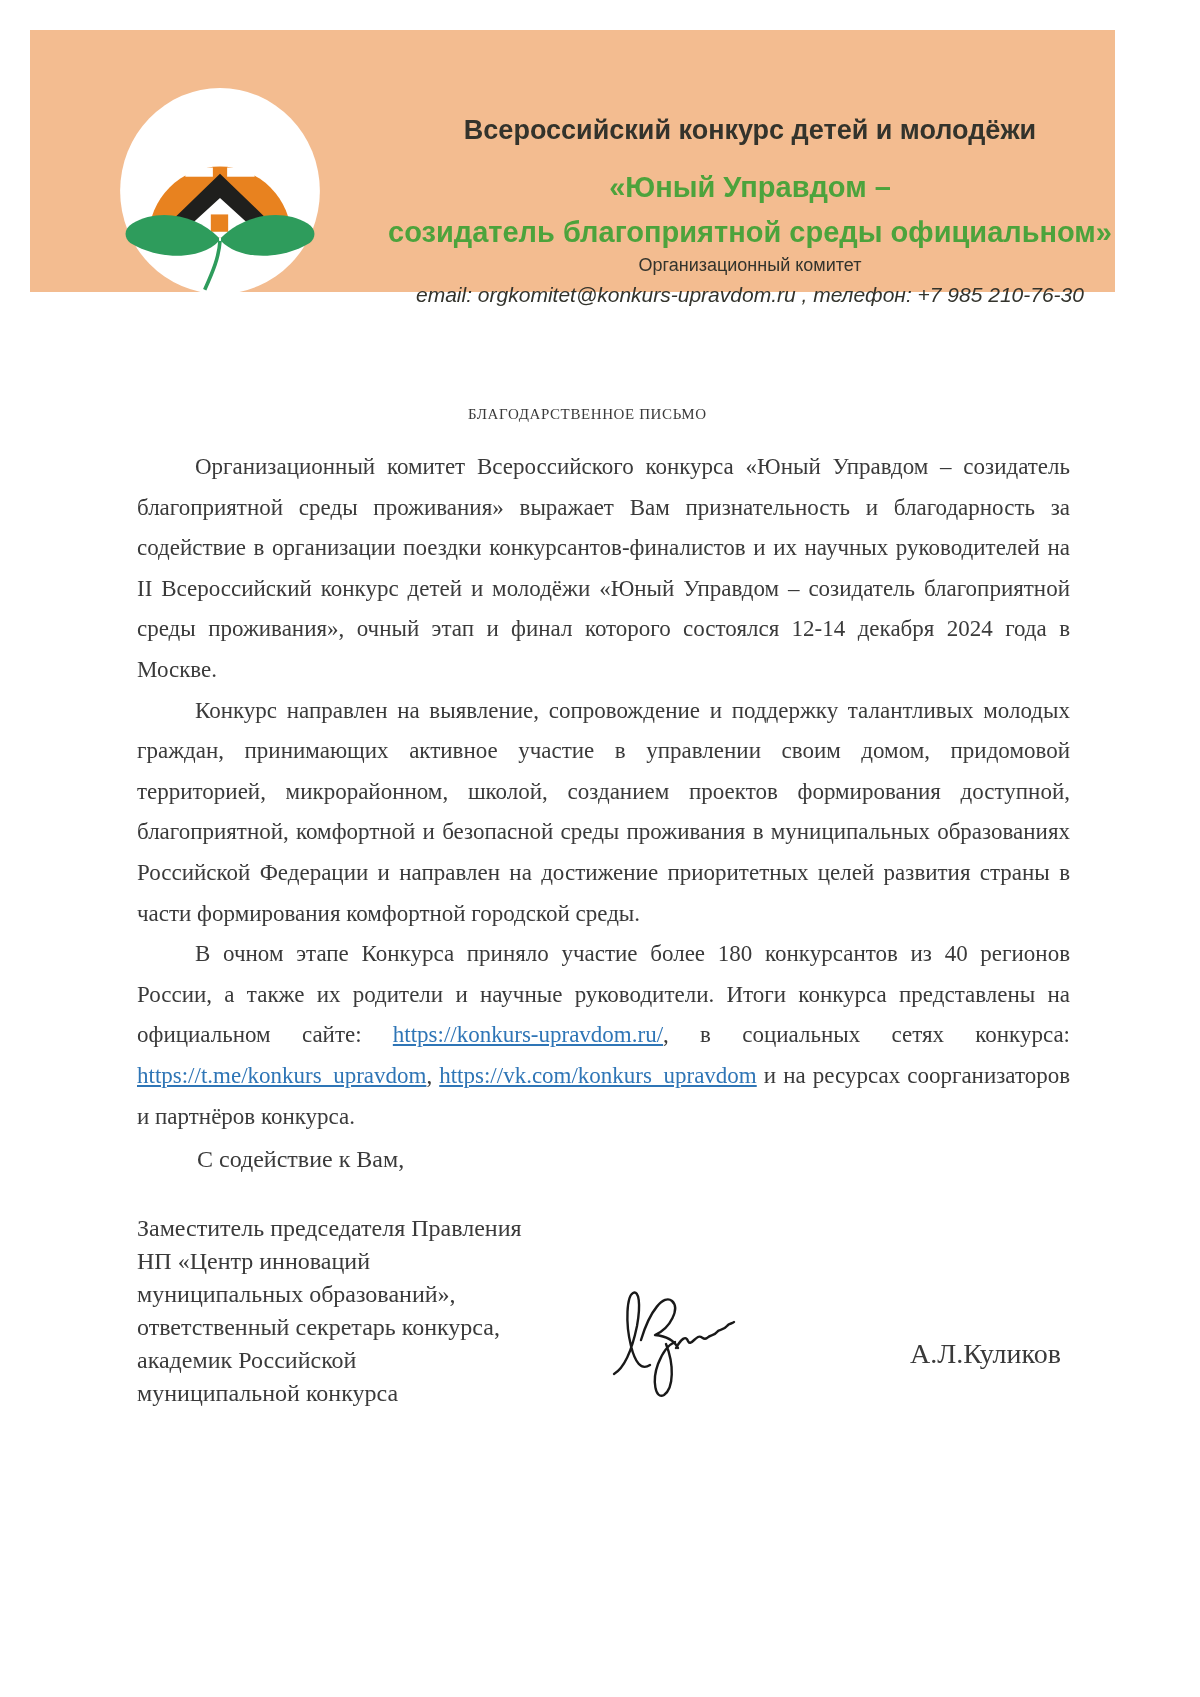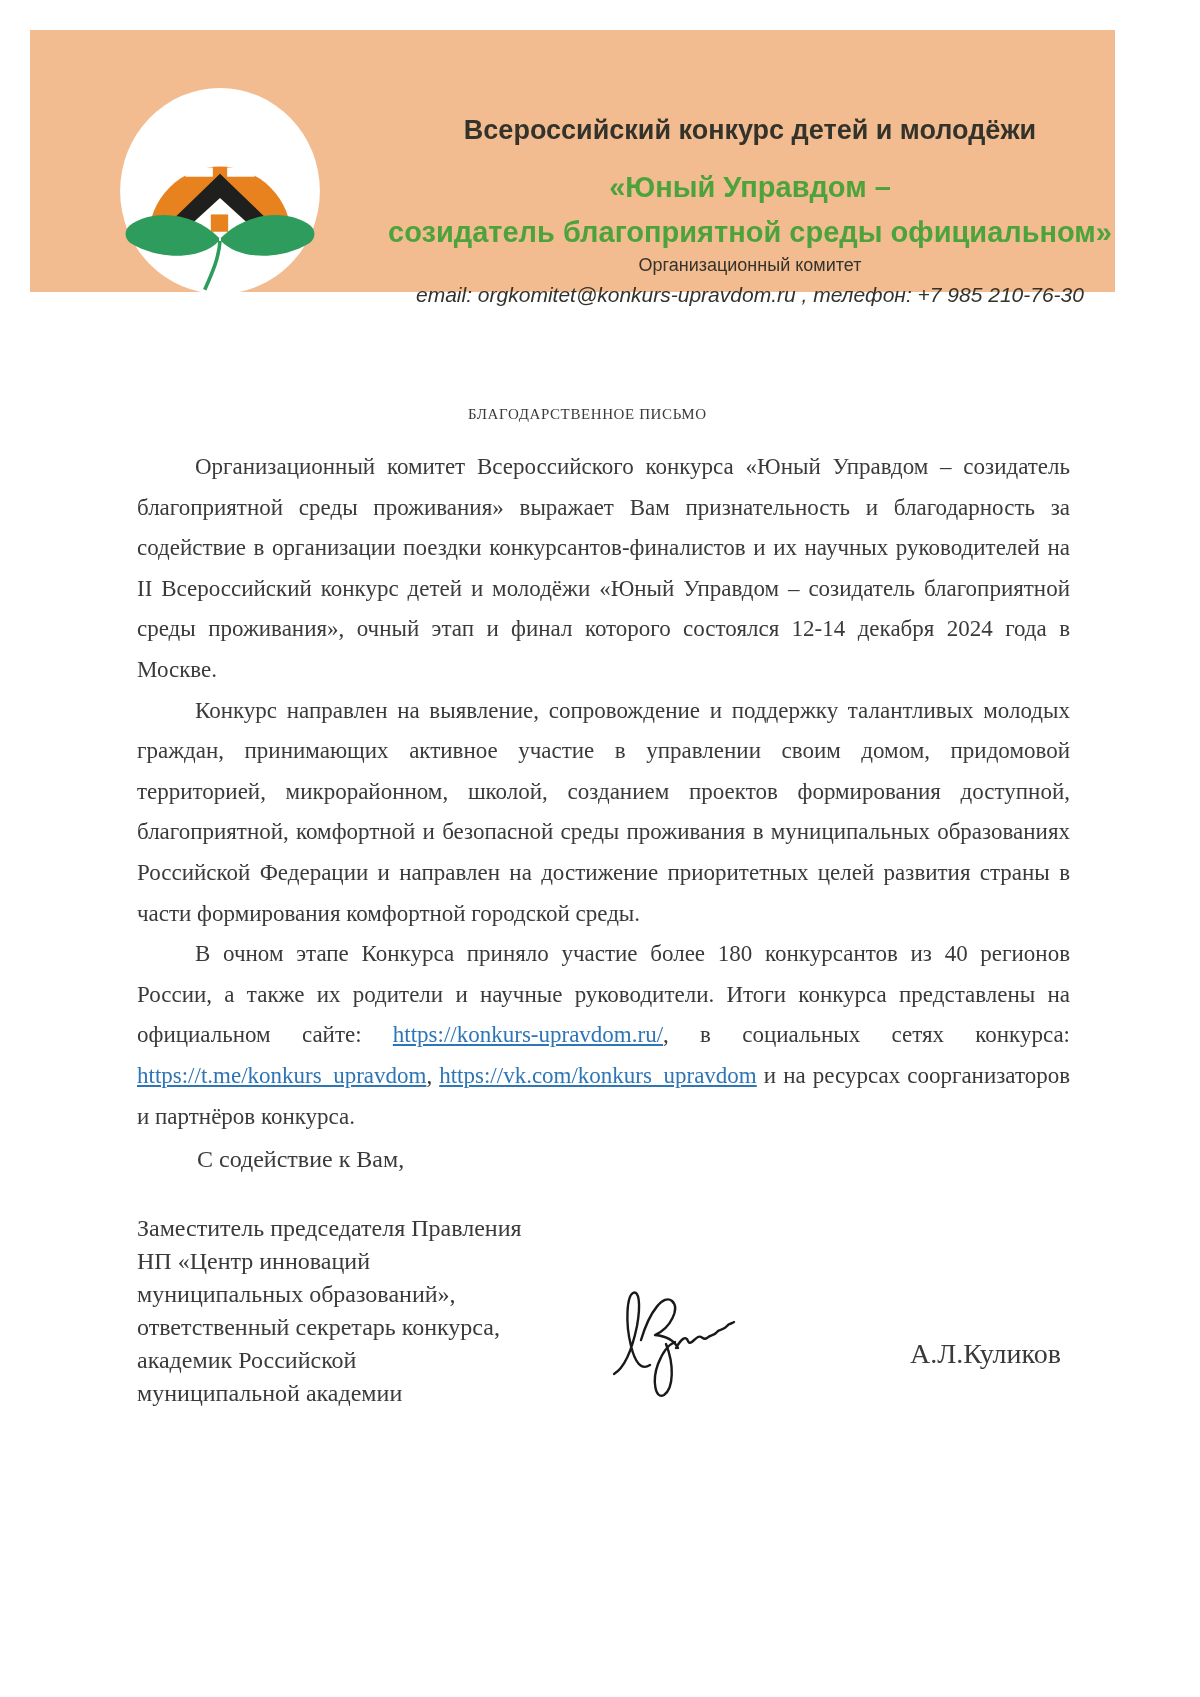--- a/index.html
+++ b/index.html
@@ -92,21 +92,21 @@
   </div>
 
   <div class="closing">С содействие к Вам,</div>
 
   <div class="sigblock">
     <div>Заместитель председателя Правления</div>
     <div>НП «Центр инноваций</div>
     <div>муниципальных образований»,</div>
     <div>ответственный секретарь конкурса,</div>
     <div>академик Российской</div>
-    <div>муниципальной академии</div>
+    <div>муниципальной конкурса</div>
   </div>
 
   <div class="signature">
     <svg width="140" height="130" viewBox="0 0 140 130">
       <path d="M6,98 C16,92 24,74 29,50 C33,28 31,14 25,17 C19,20 17,46 23,70 C27,86 33,95 42,89
                M33,64 C42,34 56,18 64,25 C72,32 63,52 47,59 C57,60 66,64 70,72
                M58,68 C66,88 66,112 56,119 C47,124 44,104 50,88 C55,75 62,68 67,66
                M68,72 C73,63 78,59 80,65 C82,70 86,63 90,61 C94,59 95,65 99,62 C103,58 106,60 109,56 C111,53 115,55 119,50 C121,47 124,48 126,46" stroke="#191919" stroke-width="2.4" fill="none" stroke-linecap="round" stroke-linejoin="round"></path>
     </svg>
   </div>

